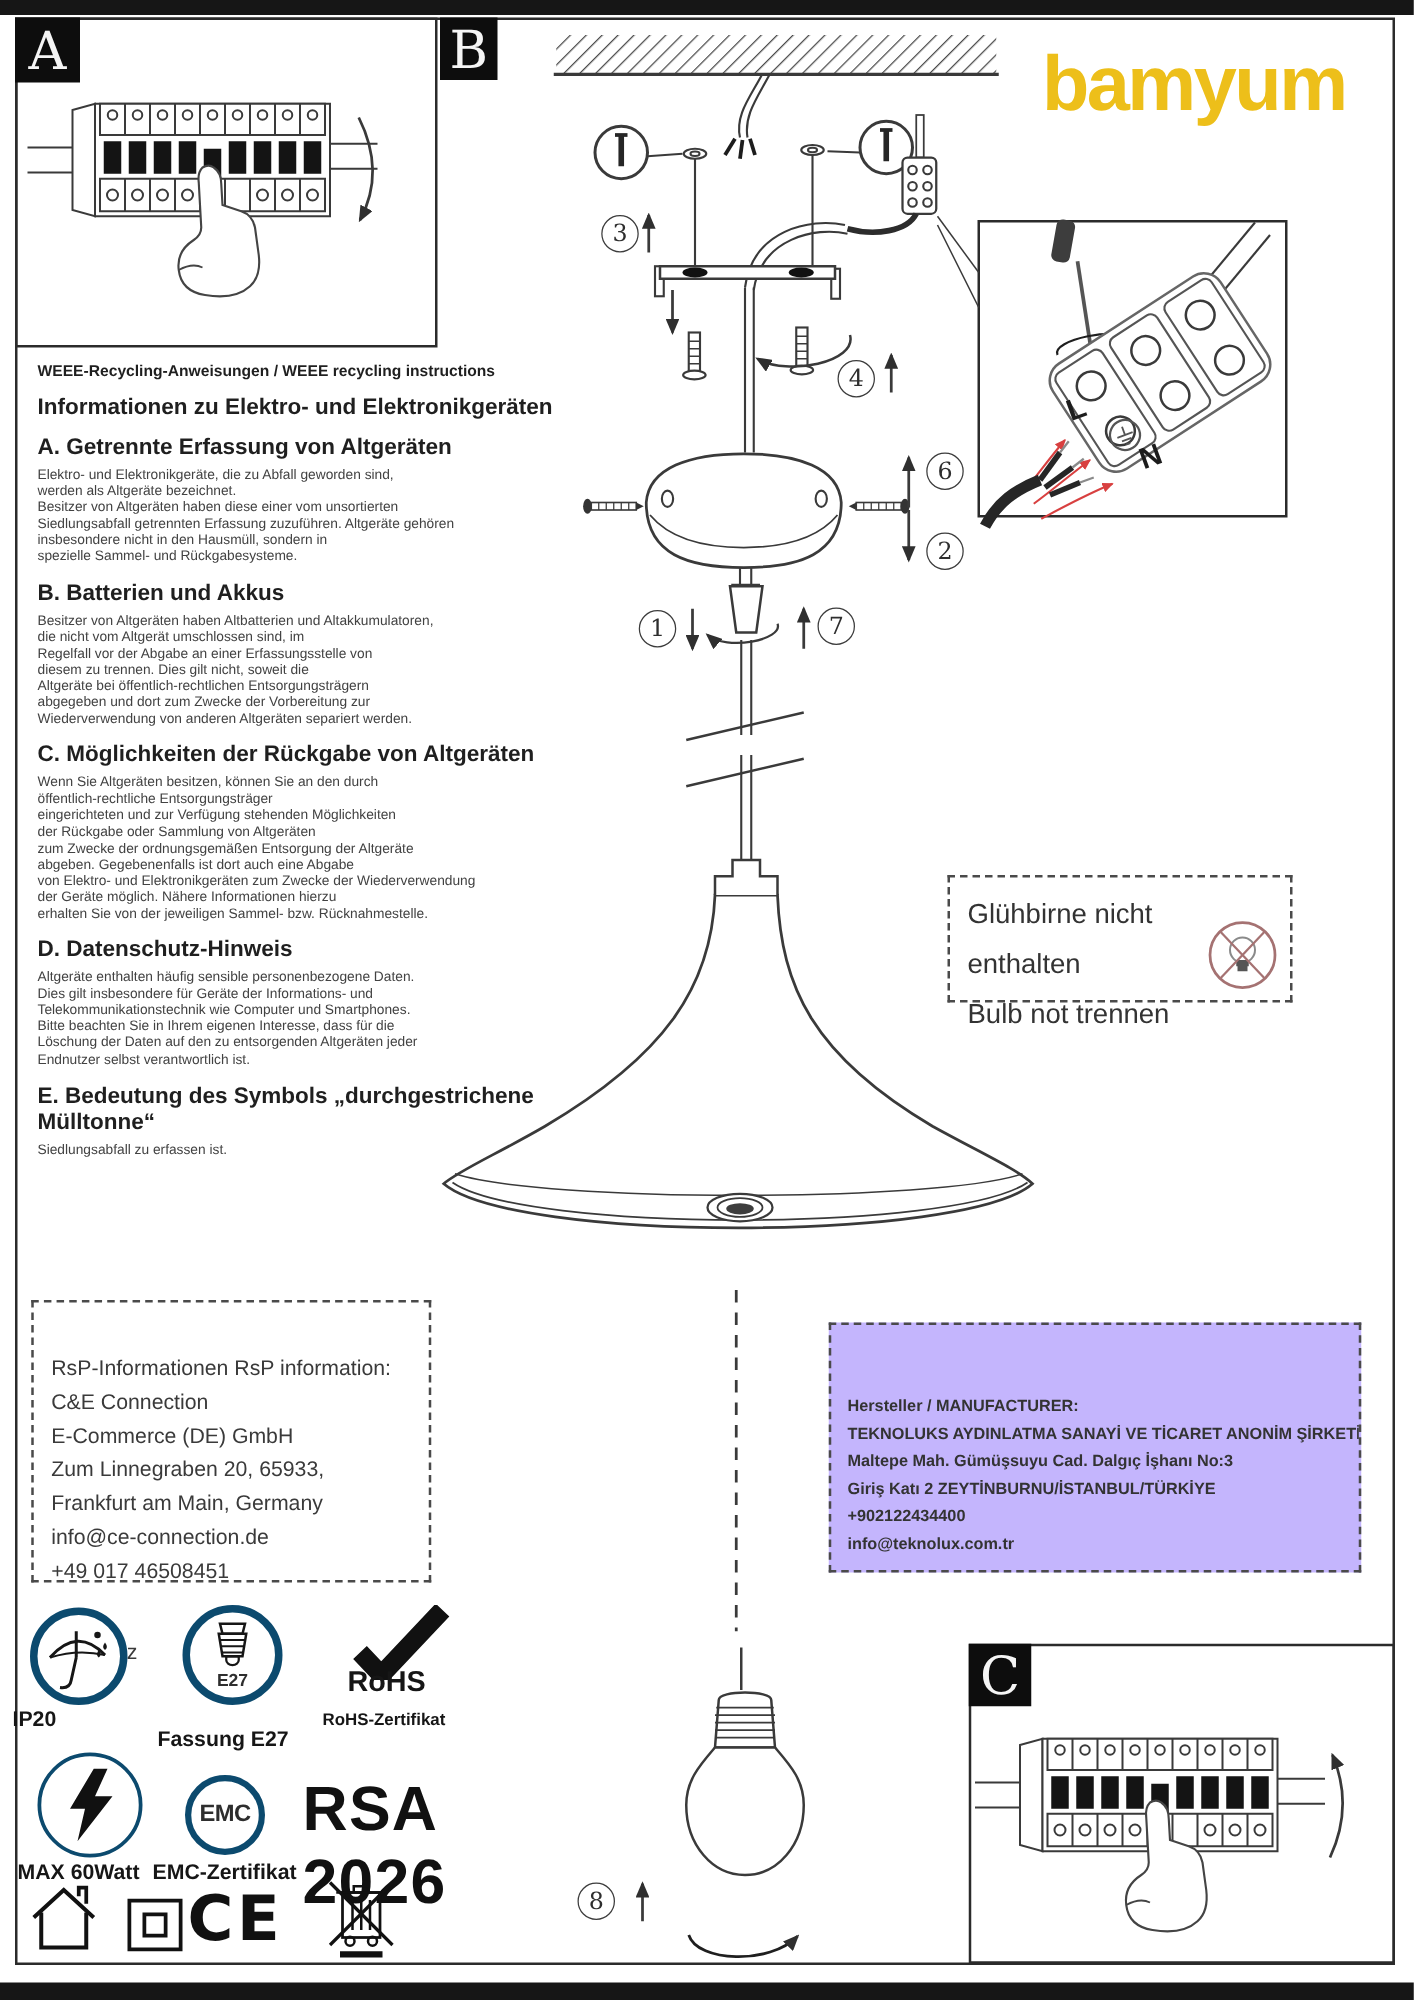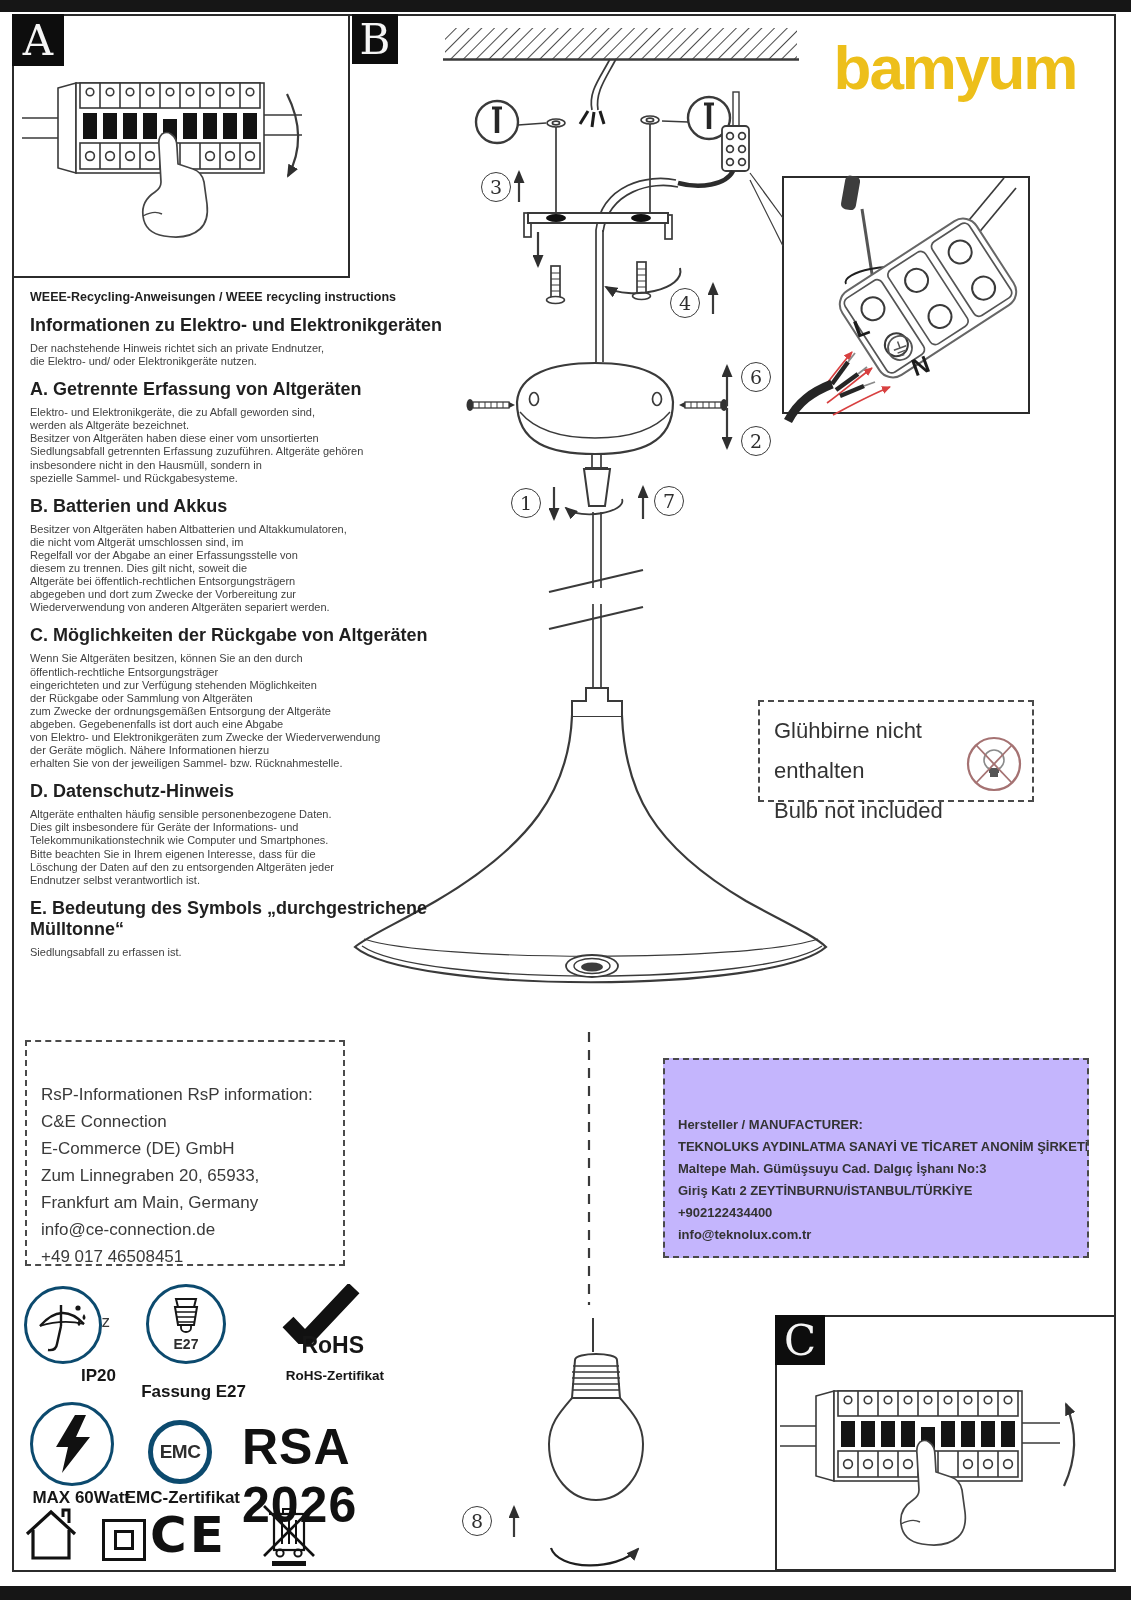--- a/index.html
+++ b/index.html
@@ -13,22 +13,22 @@
   .brand { position:absolute; left:790px; top:32px; width:330px; text-align:center; font-weight:bold; font-size:62px; letter-spacing:-2px; color:#edbf1a; z-index:4; }
   .brand-sub { position:absolute; left:780px; top:100px; width:340px; text-align:center; font-weight:bold; font-size:26px; line-height:30px; color:#2c2c2c; z-index:4; }
   .weee { position:absolute; left:30px; top:290px; width:416px; z-index:4; }
   .weee-title { font-weight:bold; font-size:12.5px; color:#1f1f1f; }
   .weee-h { font-weight:bold; font-size:18px; color:#1f1f1f; margin:11px 0 6px; }
   .weee-p { font-size:11px; line-height:13.1px; color:#424242; white-space:pre-line; }
   .step { position:absolute; width:30px; height:30px; border:1.8px solid #3c3c3c; border-radius:50%; display:flex; align-items:center; justify-content:center; font-family:"DejaVu Serif",serif; font-size:19px; color:#2e2e2e; background:#fff; z-index:5; }
   .notice { padding:9px 14px; font-size:22px; line-height:40px; color:#333; background:#fff; z-index:4; }
   .infobox { font-size:17px; line-height:27px; color:#3a3a3a; padding:12px 14px; white-space:pre-line; background:#fff; z-index:4; }
   .mfrbox { font-size:13px; font-weight:bold; line-height:22px; color:#333; padding:10px 13px; white-space:pre; overflow:hidden; background:#c4b5fd; z-index:4; }
-  .badge-circle { position:absolute; border-radius:50%; border:3px solid #0c4a6e; background:#fff; display:flex; flex-direction:column; align-items:center; justify-content:center; z-index:4; }
-  .cert-label { position:absolute; font-weight:bold; color:#161616; text-align:right; font-size:17px; z-index:4; }
+  .badge-circle { position:absolute; border-radius:50%; border:6px solid #0c4a6e; background:#fff; display:flex; flex-direction:column; align-items:center; justify-content:center; z-index:4; }
+  .cert-label { position:absolute; font-weight:bold; color:#161616; text-align:left; font-size:17px; z-index:4; }
   .rot { transform:rotate(-20deg); position:absolute; font-weight:bold; font-size:24px; color:#1c1c1c; z-index:6; }
   .model-code { position:absolute; left:242px; top:1418px; width:210px; font-size:50px; font-weight:bold; letter-spacing:1px; color:#111; z-index:4; }
   .ce-mark { position:absolute; left:150px; top:1506px; font-size:50px; font-weight:bold; letter-spacing:3px; color:#111; font-family:"DejaVu Sans",sans-serif; z-index:4; }
   .sq-outer { position:absolute; left:102px; top:1519px; width:44px; height:42px; border:3px solid #111; z-index:4; }
   .sq-inner { position:absolute; left:9px; top:8px; width:20px; height:20px; border:3px solid #111; }
   svg.overlay { position:absolute; left:0; top:0; z-index:3; pointer-events:none; }
 </style>
 </head>
 <body>
 
@@ -51,22 +51,20 @@
   </div>
 
 <div class="brand" style="color: rgb(237, 191, 26);">bamyum</div>
 <div class="brand-sub">
 </div>
 
 <div class="weee">
   <div class="weee-title">WEEE-Recycling-Anweisungen / WEEE recycling instructions</div>
   <div>
       <div class="weee-h">Informationen zu Elektro- und Elektronikgeräten</div>
-      <div class="weee-p">Der nachstehende Hinweis richtet sich an private Endnutzer,
- die Elektro- und/ oder Elektronikgeräte nutzen.</div>
       <div class="weee-h">A. Getrennte Erfassung von Altgeräten</div>
       <div class="weee-p">Elektro- und Elektronikgeräte, die zu Abfall geworden sind,
  werden als Altgeräte bezeichnet.
 Besitzer von Altgeräten haben diese einer vom unsortierten
 Siedlungsabfall getrennten Erfassung zuzuführen. Altgeräte gehören
 insbesondere nicht in den Hausmüll, sondern in
 spezielle Sammel- und Rückgabesysteme.</div>
       <div class="weee-h">B. Batterien und Akkus</div>
       <div class="weee-p">Besitzer von Altgeräten haben Altbatterien und Altakkumulatoren,
  die nicht vom Altgerät umschlossen sind, im
@@ -103,21 +101,21 @@
 <span class="step" style="left:741px;top:426px;">2</span>
 <span class="step" style="left:511px;top:488px;">1</span>
 <span class="step" style="left:654px;top:486px;">7</span>
 <span class="step" style="left:462px;top:1506px;">8</span>
 
 <span class="rot" style="left:854px;top:314px;">L</span>
 <span class="rot" style="left:912px;top:352px;">N</span>
 
 <div class="dashed-box notice" style="left:758px;top:700px;width:276px;height:102px;">
   <div>Glühbirne nicht enthalten</div>
-  <div>Bulb not included</div>
+  <div>Bulb not trennen</div>
   <svg class="abs" style="right:8px;bottom:6px;" width="60" height="60" viewBox="0 0 60 60">
     <circle cx="30" cy="30" r="26" fill="none" stroke="#a57272" stroke-width="2.2"></circle>
     <circle cx="30" cy="26" r="10" fill="none" stroke="#8a8a8a" stroke-width="1.6"></circle>
     <path d="M25,34 h10 v5 h-10 z M26,39 h8 v4 h-8 z" fill="#555"></path>
     <line x1="12" y1="11" x2="48" y2="49" stroke="#a57272" stroke-width="1.8"></line>
     <line x1="48" y1="11" x2="12" y2="49" stroke="#a57272" stroke-width="1.8"></line>
   </svg>
 </div>
 
 <div class="dashed-box infobox" style="left:25px;top:1040px;width:320px;height:226px;">

